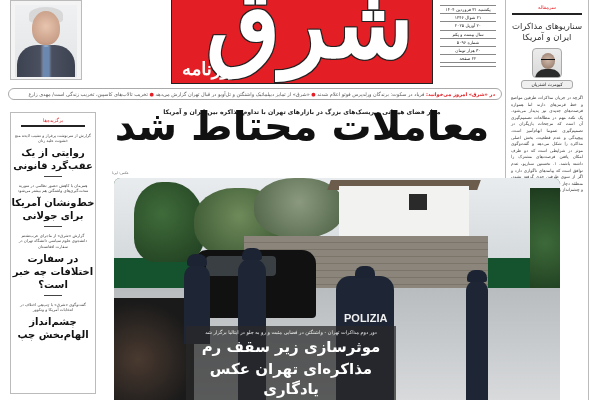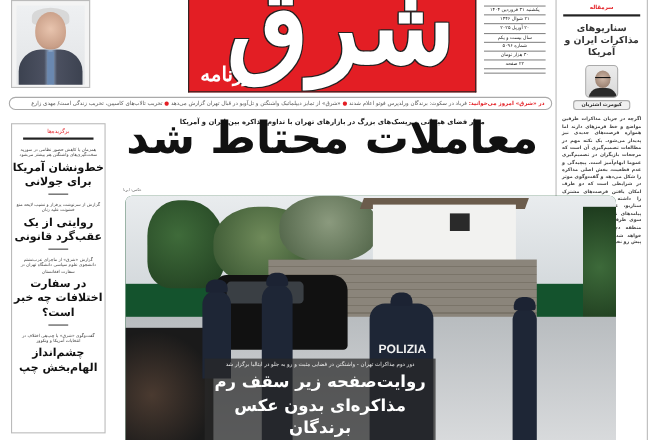--- a/index.html
+++ b/index.html
@@ -30,21 +30,21 @@
     .qr::after { right: 0; top: 0; }
 
     .logo { position: absolute; left: 171px; top: 0; width: 262px; height: 84px; background: #e31e24; border: 1px solid #222; border-top: none; overflow: hidden; }
     .logo-word { position: absolute; right: 18px; top: -24px; font-family: "DejaVu Serif", serif; font-weight: bold; font-size: 96px; color: #fff; letter-spacing: -4px; text-shadow: 1px 1px 0 #222, -1px -1px 0 #222, 1px -1px 0 #222, -1px 1px 0 #222; line-height: 1; }
     .logo-sub { position: absolute; left: 10px; bottom: 4px; font-family: "DejaVu Serif", serif; font-size: 18px; color: #fff; font-weight: bold; }
 
     .dateblock { position: absolute; left: 440px; top: 2px; width: 56px; text-align: center; }
     .dateblock .dl { font-size: 4.3px; color: #222; line-height: 7.2px; border-bottom: 0.5px solid #888; }
     .dateblock .orn { height: 4px; border-bottom: 0.5px solid #888; }
 
-    .editorial-box { position: absolute; left: 505px; top: 0; width: 84px; height: 400px; border-left: 1px solid #bbb; border-right: 1px solid #bbb; font-weight: bold; }
+    .editorial-box { position: absolute; left: 505px; top: 0; width: 84px; height: 400px; border-left: 1px solid #bbb; border-right: 1px solid #bbb; }
     .editorial-kicker { text-align: center; font-size: 5px; color: #e31e24; margin-top: 4px; }
     .editorial-rule { margin: 3px 6px 0; height: 2px; background: #222; }
     .editorial-title { text-align: center; font-size: 8.5px; line-height: 11px; color: #333; margin-top: 6px; }
     .author-photo { position: relative; margin: 5px auto 0; width: 30px; height: 30px; border: 1px solid #aaa; border-radius: 4px; background: linear-gradient(180deg,#ececec,#d8d8d8); overflow: hidden; }
     .author-photo .head { position: absolute; left: 8px; top: 4px; width: 14px; height: 16px; border-radius: 50%; background: radial-gradient(circle at 50% 45%, #d0b8a8, #8a7060); }
     .author-photo .glasses { position: absolute; left: 8px; top: 10px; width: 14px; height: 3px; border-top: 1.5px solid #111; }
     .author-photo .body { position: absolute; left: 2px; top: 20px; width: 26px; height: 12px; border-radius: 10px 10px 0 0; background: #2a2a2a; }
     .author-name { margin: 2px auto 0; width: 52px; text-align: center; font-size: 4.5px; padding: 1px 0; border: 1px solid #aaa; border-radius: 3px; background: #f0f0f0; }
     .editorial-body { padding: 6px 5px 0; font-size: 4.3px; line-height: 6.6px; color: #444; text-align: justify; }
 
@@ -147,27 +147,27 @@
     <span>«شرق» از تمایز دیپلماتیک واشنگتن و تل‌آویو در قبال تهران گزارش می‌دهد</span>
     <span class="dot">●</span>
     <span>تخریب تالاب‌های کاسپین، تخریب زندگی است/ مهدی زارع</span>
   </div>
 
   <div class="left-col">
     <div class="left-kicker">برگزیده‌ها</div>
     <div class="left-rule"></div>
 
     <div class="brief">
+      <div class="brief-lead">گزارش از سرنوشت پرفراز و نشیب لایحه منع خشونت علیه زنان</div>
+      <div class="brief-title">روایتی از یک عقب‌گرد قانونی</div>
+      <div class="brief-sep"></div>
+    </div>
+    <div class="brief">
       <div class="brief-lead">همزمان با کاهش حضور نظامی در سوریه سخت‌گیری‌های واشنگتن هم بیشتر می‌شود</div>
       <div class="brief-title">خط‌ونشان آمریکا برای جولانی</div>
-      <div class="brief-sep"></div>
-    </div>
-    <div class="brief">
-      <div class="brief-lead">گزارش از سرنوشت پرفراز و نشیب لایحه منع خشونت علیه زنان</div>
-      <div class="brief-title">روایتی از یک عقب‌گرد قانونی</div>
       <div class="brief-sep"></div>
     </div>
     <div class="brief">
       <div class="brief-lead">گزارش «شرق» از ماجرای عرب‌نشتم دانشجوی علوم سیاسی دانشگاه تهران در سفارت افغانستان</div>
       <div class="brief-title">در سفارت اختلافات چه خبر است؟</div>
       <div class="brief-sep"></div>
     </div>
     <div class="brief">
       <div class="brief-lead">گفت‌وگوی «شرق» با چپ‌هی اختلاف در انتخابات آمریکا و ونکوور</div>
       <div class="brief-title">چشم‌انداز الهام‌بخش چپ</div>
@@ -203,18 +203,18 @@
     <div class="officer o4">
         <div class="cap"></div>
       </div>
     <div class="officer o1">
       <div class="cap"></div>
       <div class="label">POLIZIA</div>
     </div>
 
     <div class="caption-box">
       <div class="caption-lead">دور دوم مذاکرات تهران - واشنگتن در فضایی مثبت و رو به جلو در ایتالیا برگزار شد</div>
-      <div class="caption-title">روایت‌صفحه زیر سقف رم</div>
-      <div class="caption-title">مذاکره‌ای بدون عکس برندگان</div>
+      <div class="caption-title">موثر‌سازی زیر سقف رم</div>
+      <div class="caption-title">مذاکره‌ای تهران عکس یادگاری</div>
     </div>
   </div>
 
 </div>
 
 </body></html>

